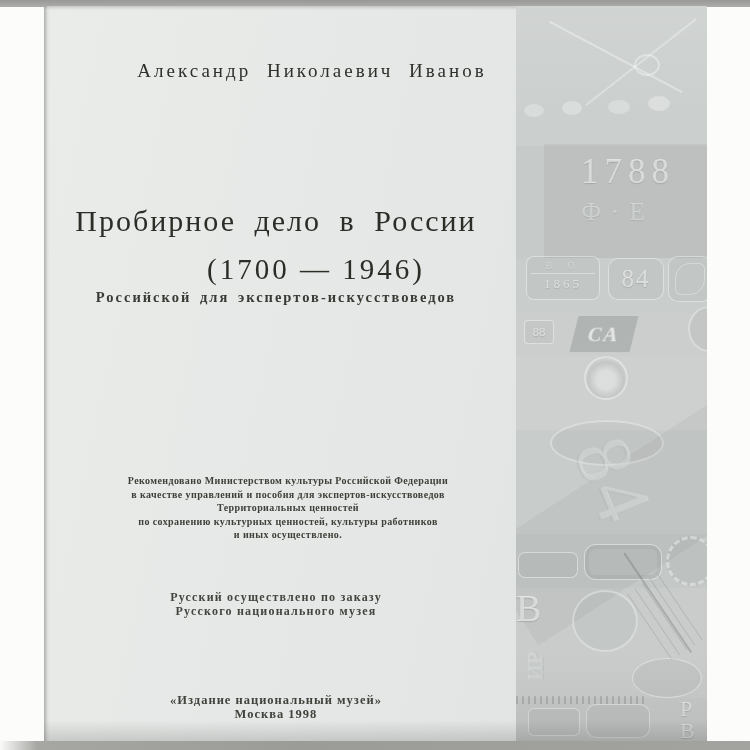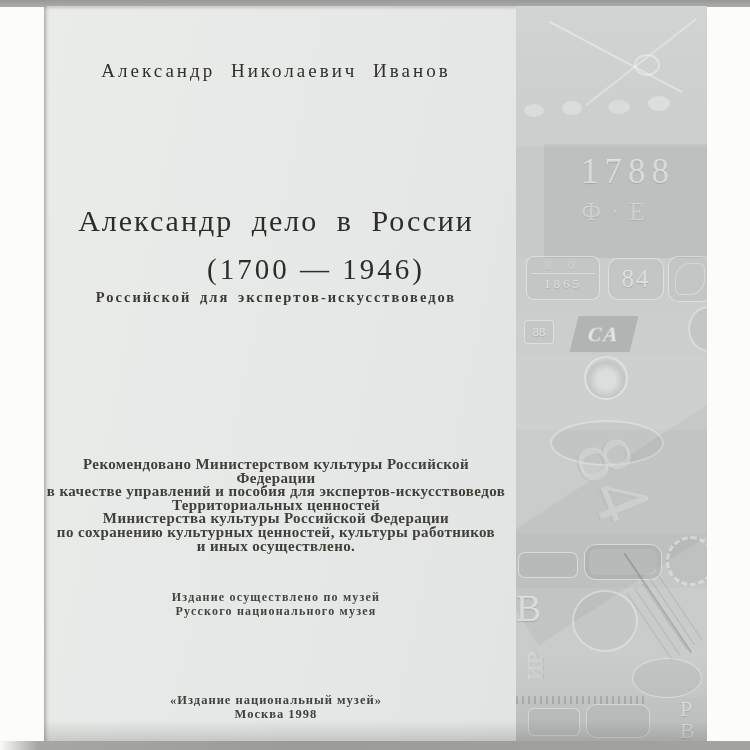--- a/index.html
+++ b/index.html
@@ -35,25 +35,25 @@
 
   .mark{position:absolute;box-sizing:border-box;filter:blur(.5px);}
   .emboss{color:rgba(246,249,247,.62);text-shadow:0 1px 1px rgba(105,110,108,.30);}
   .emboss-weak{color:rgba(246,249,247,.40);text-shadow:0 1px 1px rgba(105,110,108,.20);}
   .frame{border:1.5px solid rgba(248,250,249,.50);background:rgba(110,115,113,.07);}
   .center{display:flex;align-items:center;justify-content:center;}
 
   
   .text-col{position:absolute;left:2px;top:0;width:460px;height:736px;color:#32322d;}
   .tblock{position:absolute;left:0;width:100%;text-align:center;}
-  .author{top:54px;font-size:19px;letter-spacing:3px;word-spacing:8px;color:#30302b;}
+  .author{top:54px;font-size:19px;letter-spacing:3px;word-spacing:8px;color:#30302b;padding-left:36px;}
   .title1{top:198px;font-size:30px;letter-spacing:2px;word-spacing:9px;color:#2d2d28;}
   .title2{top:247px;font-size:29px;letter-spacing:3px;color:#2d2d28;padding-left:40px;}
   .subtitle{top:283px;font-size:14.5px;font-weight:bold;letter-spacing:2px;word-spacing:3px;color:#3a3a34;}
-  .recommend{top:452px;font-size:15px;font-weight:bold;line-height:13.6px;letter-spacing:.4px;color:#40403a;}
+  .recommend{top:468px;font-size:10px;font-weight:bold;line-height:13.6px;letter-spacing:.4px;color:#40403a;margin-left:12px;}
   .edition{top:585px;font-size:12px;font-weight:600;line-height:13.5px;letter-spacing:1.2px;color:#45453f;}
   .imprint{top:688px;font-size:12.5px;font-weight:600;line-height:13.5px;letter-spacing:1px;color:#42423c;}
 </style>
 </head>
 <body>
 
 <div class="scene">
 
   <div class="band-top"></div>
 
@@ -130,36 +130,35 @@
       <div class="mark frame" style="left:12px;top:702px;width:52px;height:28px;border-radius:6px;"></div>
       <div class="mark frame" style="left:70px;top:698px;width:64px;height:34px;border-radius:10px;"></div>
       <div class="mark emboss" style="left:164px;top:692px;width:20px;font-size:22px;line-height:22px;word-break:break-all;">РВ</div>
 
       <div class="strip-gloss"></div>
     </div>
 
     <div class="text-col">
       <div class="tblock author">Александр Николаевич Иванов</div>
 
-      <div class="tblock title1">Александр дело в России</div>
+      <div class="tblock title1">Пробирное дело в России</div>
       <div class="tblock title2">(1700 — 1946)</div>
 
       <div class="tblock subtitle">Российской для экспертов-искусствоведов</div>
 
       <div class="tblock recommend">
         <div>Рекомендовано Министерством культуры Российской Федерации</div>
         <div>в качестве управлений и пособия для экспертов-искусствоведов</div>
         <div>Территориальных ценностей</div>
-        <div>Министерства культуры Российской Федерации</div>
         <div>по сохранению культурных ценностей, культуры работников</div>
         <div>и иных осуществлено.</div>
       </div>
 
       <div class="tblock edition">
-        <div>Издание осуществлено по музей</div>
+        <div>Русский осуществлено по заказу</div>
         <div>Русского национального музея</div>
       </div>
 
       <div class="tblock imprint">
         <div>«Издание национальный музей»</div>
         <div>Москва 1998</div>
       </div>
     </div>
 
     <div class="page-bottom-shadow"></div>

